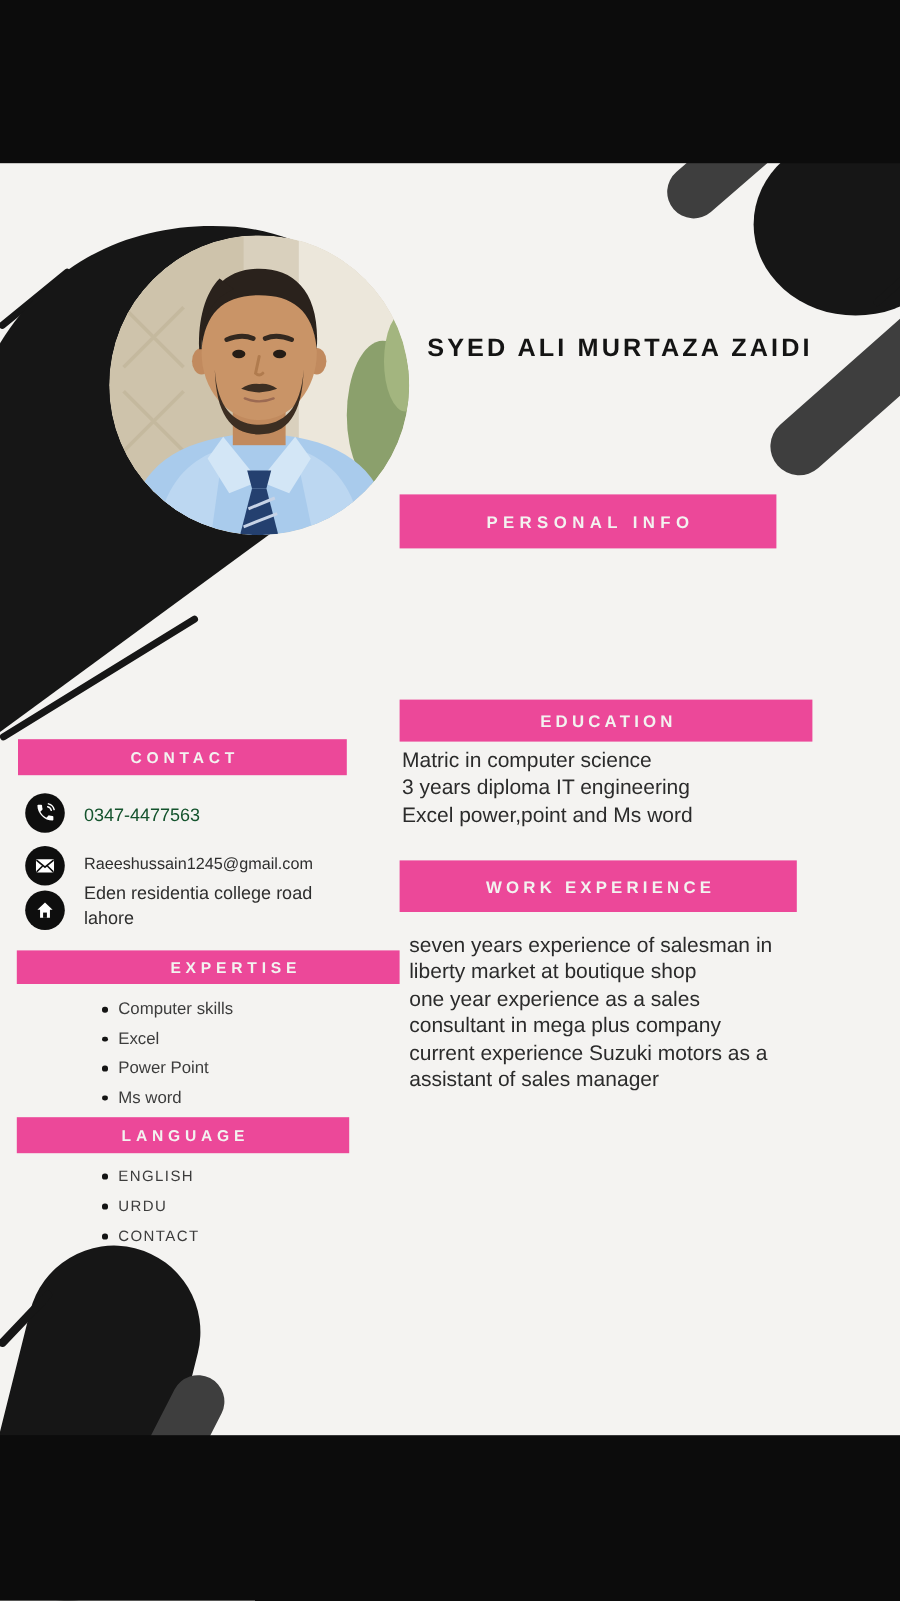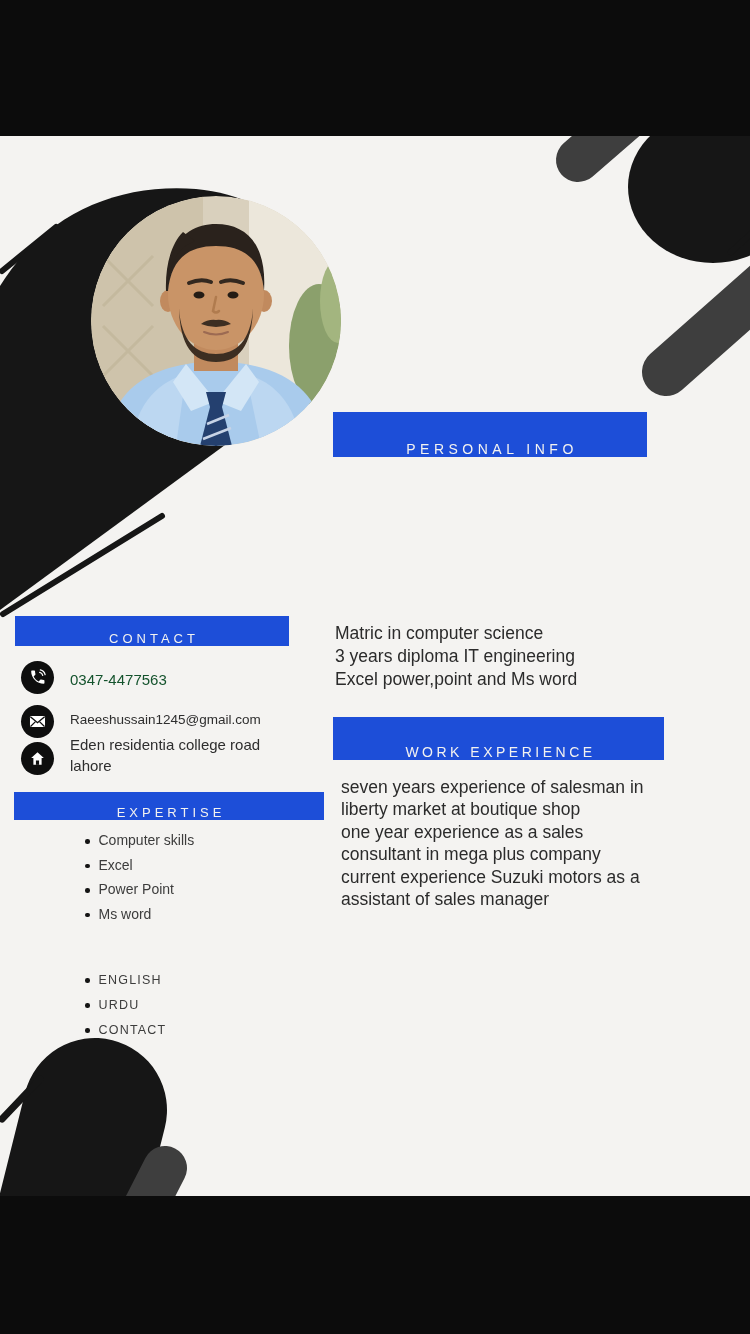--- a/index.html
+++ b/index.html
@@ -15,30 +15,30 @@
   .photo{
     position:absolute;left:91px;top:196px;width:250px;height:250px;
     border-radius:50%;overflow:hidden;z-index:3;
   }
   .title{
     position:absolute;left:356px;top:279px;margin:0;z-index:4;
     font-size:21px;font-weight:bold;letter-spacing:2.6px;color:#141414;
     white-space:nowrap;
   }
   .bar{
-    position:absolute;background:#1d4ed8;color:#f3f2f0;z-index:4;
-    display:flex;align-items:flex-end;justify-content:center;
-    font-weight:400;text-indent:0;
+    position:absolute;background:#ec4899;color:#f3f2f0;z-index:4;
+    display:flex;align-items:center;justify-content:center;
+    font-weight:700;text-indent:0;
   }
   .bar span{transform:translateX(2px);}
   .bar-personal{left:333px;top:412px;width:314px;height:45px;font-size:14px;letter-spacing:4.5px;}
   .bar-education{left:333px;top:583px;width:344px;height:35px;font-size:14px;letter-spacing:3.5px;}
   .bar-work{left:333px;top:717px;width:331px;height:43px;font-size:14px;letter-spacing:3.5px;}
   .bar-contact{left:15px;top:616px;width:274px;height:30px;font-size:13px;letter-spacing:4px;}
-  .bar-expertise{left:14px;top:792px;width:310px;height:28px;font-size:13px;letter-spacing:4px;}
+  .bar-expertise{left:14px;top:792px;width:277px;height:28px;font-size:13px;letter-spacing:4px;padding-left:42px;}
   .bar-language{left:14px;top:931px;width:277px;height:30px;font-size:13px;letter-spacing:4px;}
   .textblock{position:absolute;z-index:4;white-space:pre-line;color:#2b2b2b;}
   .pi-text{left:342px;top:462px;font-size:17px;line-height:22.4px;}
   .edu-text{left:335px;top:622px;font-size:17.5px;line-height:23.2px;}
   .work-text{left:341px;top:776px;font-size:17.5px;line-height:22.4px;}
   .contact-item{position:absolute;z-index:4;}
   .icon-circle{
     position:absolute;z-index:4;width:33px;height:33px;border-radius:50%;
     background:#0e0e0e;display:flex;align-items:center;justify-content:center;
   }
@@ -141,25 +141,29 @@
         <path d="M113,136 Q125,141 137,136" stroke="#9c6a52" stroke-width="2" fill="none" stroke-linecap="round"></path>
 
         <path d="M115,196 L135,196 L131,211 L119,211 Z" fill="#24406f"></path>
         <path d="M119,211 L131,211 L141,250 L109,250 Z" fill="#24406f"></path>
         <line x1="116" y1="228" x2="138" y2="219" stroke="#c7d3e6" stroke-width="2.5"></line>
         <line x1="112" y1="243" x2="140" y2="232" stroke="#c7d3e6" stroke-width="2.5"></line>
       </g>
     </svg>
   </div>
 
+  <h1 class="title">SYED ALI MURTAZA ZAIDI</h1>
 
   <div class="bar bar-personal">
       <span>PERSONAL INFO</span>
     </div>
 
+  <div class="bar bar-education">
+      <span>EDUCATION</span>
+    </div>
   <div class="textblock edu-text">Matric in computer  science
 3 years diploma IT engineering
 Excel power,point and Ms word</div>
 
   <div class="bar bar-work">
       <span>WORK EXPERIENCE</span>
     </div>
   <div class="textblock work-text">seven years experience of salesman in
 liberty market at boutique shop
 one year experience as a sales
@@ -201,19 +205,22 @@
   <div class="bar bar-expertise">
       <span>EXPERTISE</span>
     </div>
   <ul class="list expertise-list">
     <li><span class="dot"></span><span>Computer skills</span></li>
     <li><span class="dot"></span><span>Excel</span></li>
     <li><span class="dot"></span><span>Power Point</span></li>
     <li><span class="dot"></span><span>Ms word</span></li>
   </ul>
 
+  <div class="bar bar-language">
+      <span>LANGUAGE</span>
+    </div>
   <ul class="list language-list">
     <li><span class="dot"></span><span>ENGLISH</span></li>
     <li><span class="dot"></span><span>URDU</span></li>
     <li><span class="dot"></span><span>CONTACT</span></li>
   </ul>
 
 </div>
 
 </body></html>

